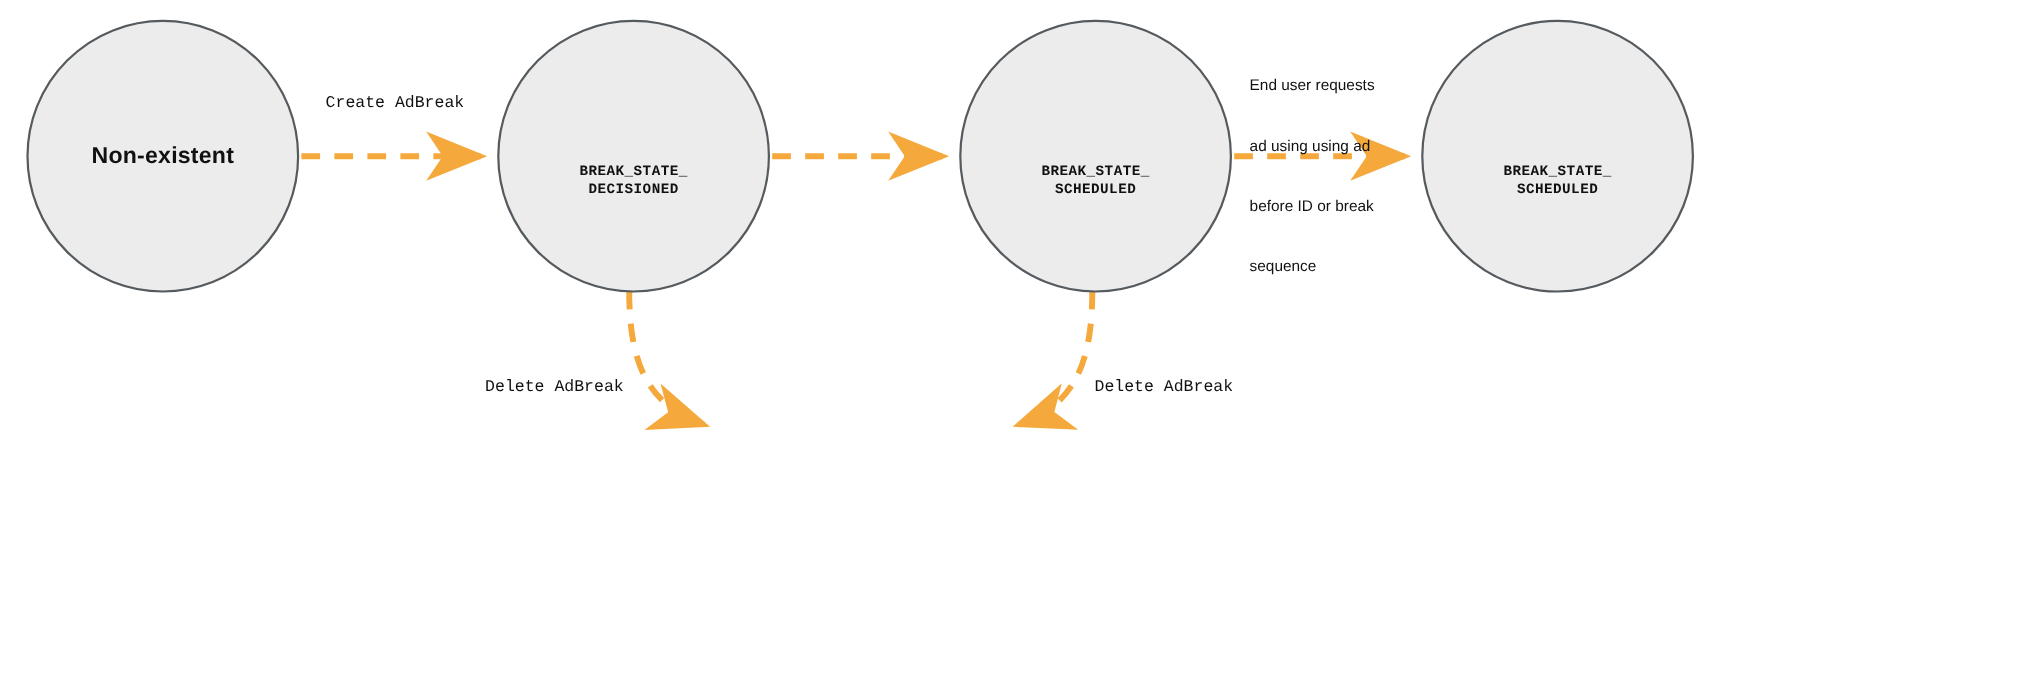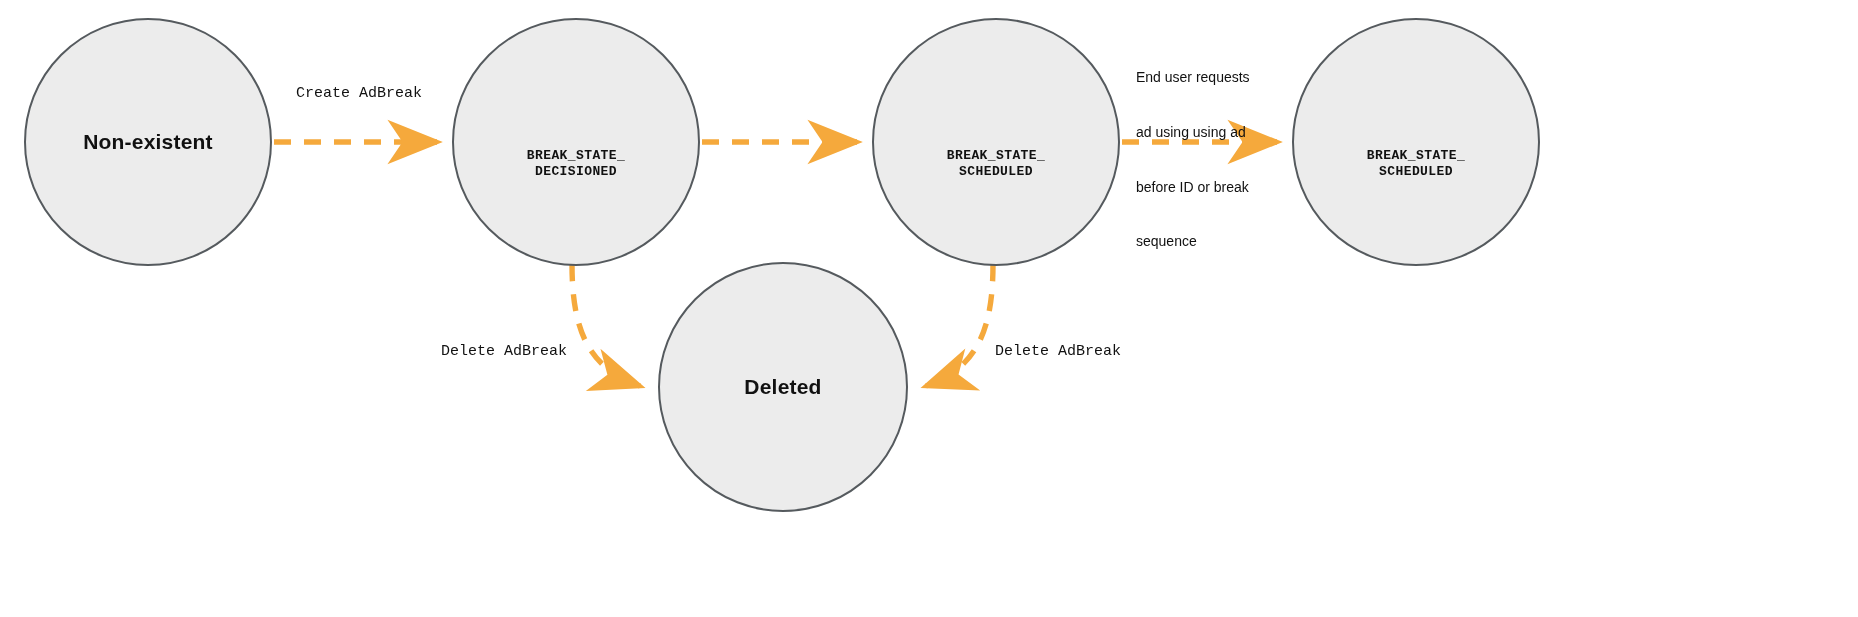--- a/index.html
+++ b/index.html
@@ -67,23 +67,20 @@
     </div>
   </div>
 
   <div class="node" id="n-complete">
     <div class="lbl mono">
       <div>BREAK_STATE_</div>
       <div>SCHEDULED</div>
     </div>
   </div>
 
-  <div class="node" id="n-deleted">
-    <div class="lbl sans">Deleted</div>
-  </div>
 
   <div class="elabel mono" style="left:296px;top:84px;">Create AdBreak</div>
 
 
   <div class="elabel sans" style="left:1136px;top:32px;">
     <div>End user requests</div>
     <div>ad using using ad</div>
     <div>before ID or break</div>
     <div>sequence</div>
   </div>

